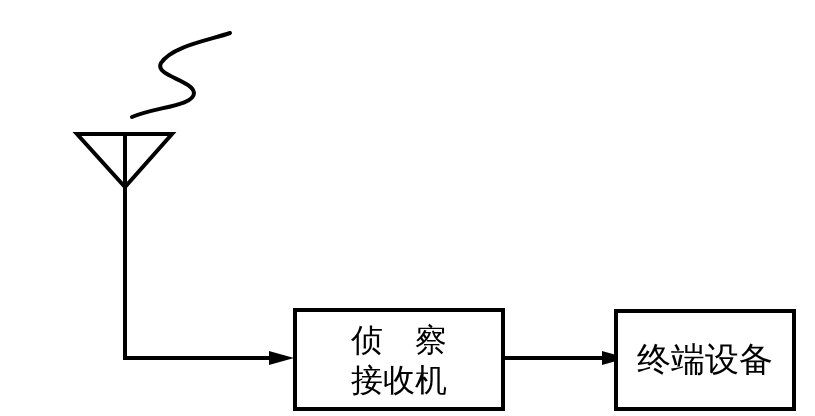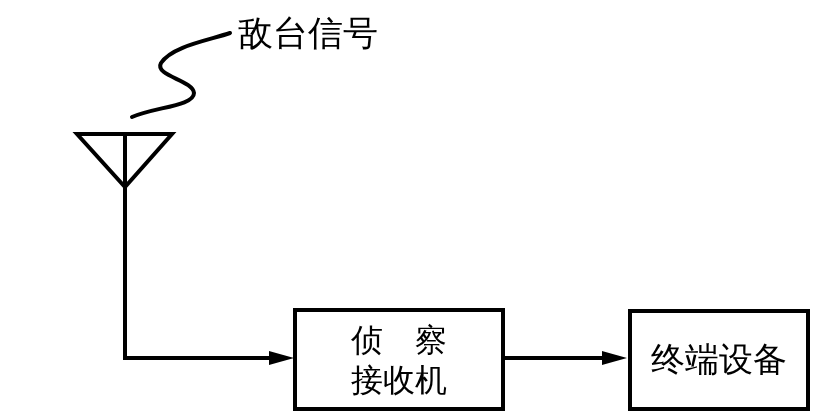--- a/index.html
+++ b/index.html
@@ -54,21 +54,21 @@
   }
   .box-receiver {
     left: 293px;
     top: 308px;
     width: 212px;
     height: 103px;
     font-size: 32px;
     line-height: 40px;
   }
   .box-terminal {
-    left: 628px;
+    left: 614px;
     top: 309px;
     width: 182px;
     height: 102px;
     font-size: 34px;
     line-height: 38px;
     justify-content: center;
   }
   .box-line {
     display: block;
     white-space: pre;
@@ -95,21 +95,20 @@
     <path class="stroke" stroke-linejoin="miter" d="M77,134 L172,134 L125,187 Z"></path>
     <line class="stroke" x1="125" y1="134" x2="125" y2="358"></line>
 
     <line class="stroke" x1="123" y1="358" x2="274" y2="358"></line>
     <polygon class="fill" points="294,358 269,351 269,365"></polygon>
 
     <line class="stroke" x1="468" y1="358" x2="608" y2="358"></line>
     <polygon class="fill" points="627,358 602,351 602,365"></polygon>
   </svg>
 
-  <div class="diag-label label-signal">敌台信号</div>
 
 
   <div class="diag-box box-receiver">
     <span class="box-line">侦　察</span>
     <span class="box-line">接收机</span>
   </div>
 
   <div class="diag-box box-terminal">
     <span class="box-line">终端设备</span>
   </div>

